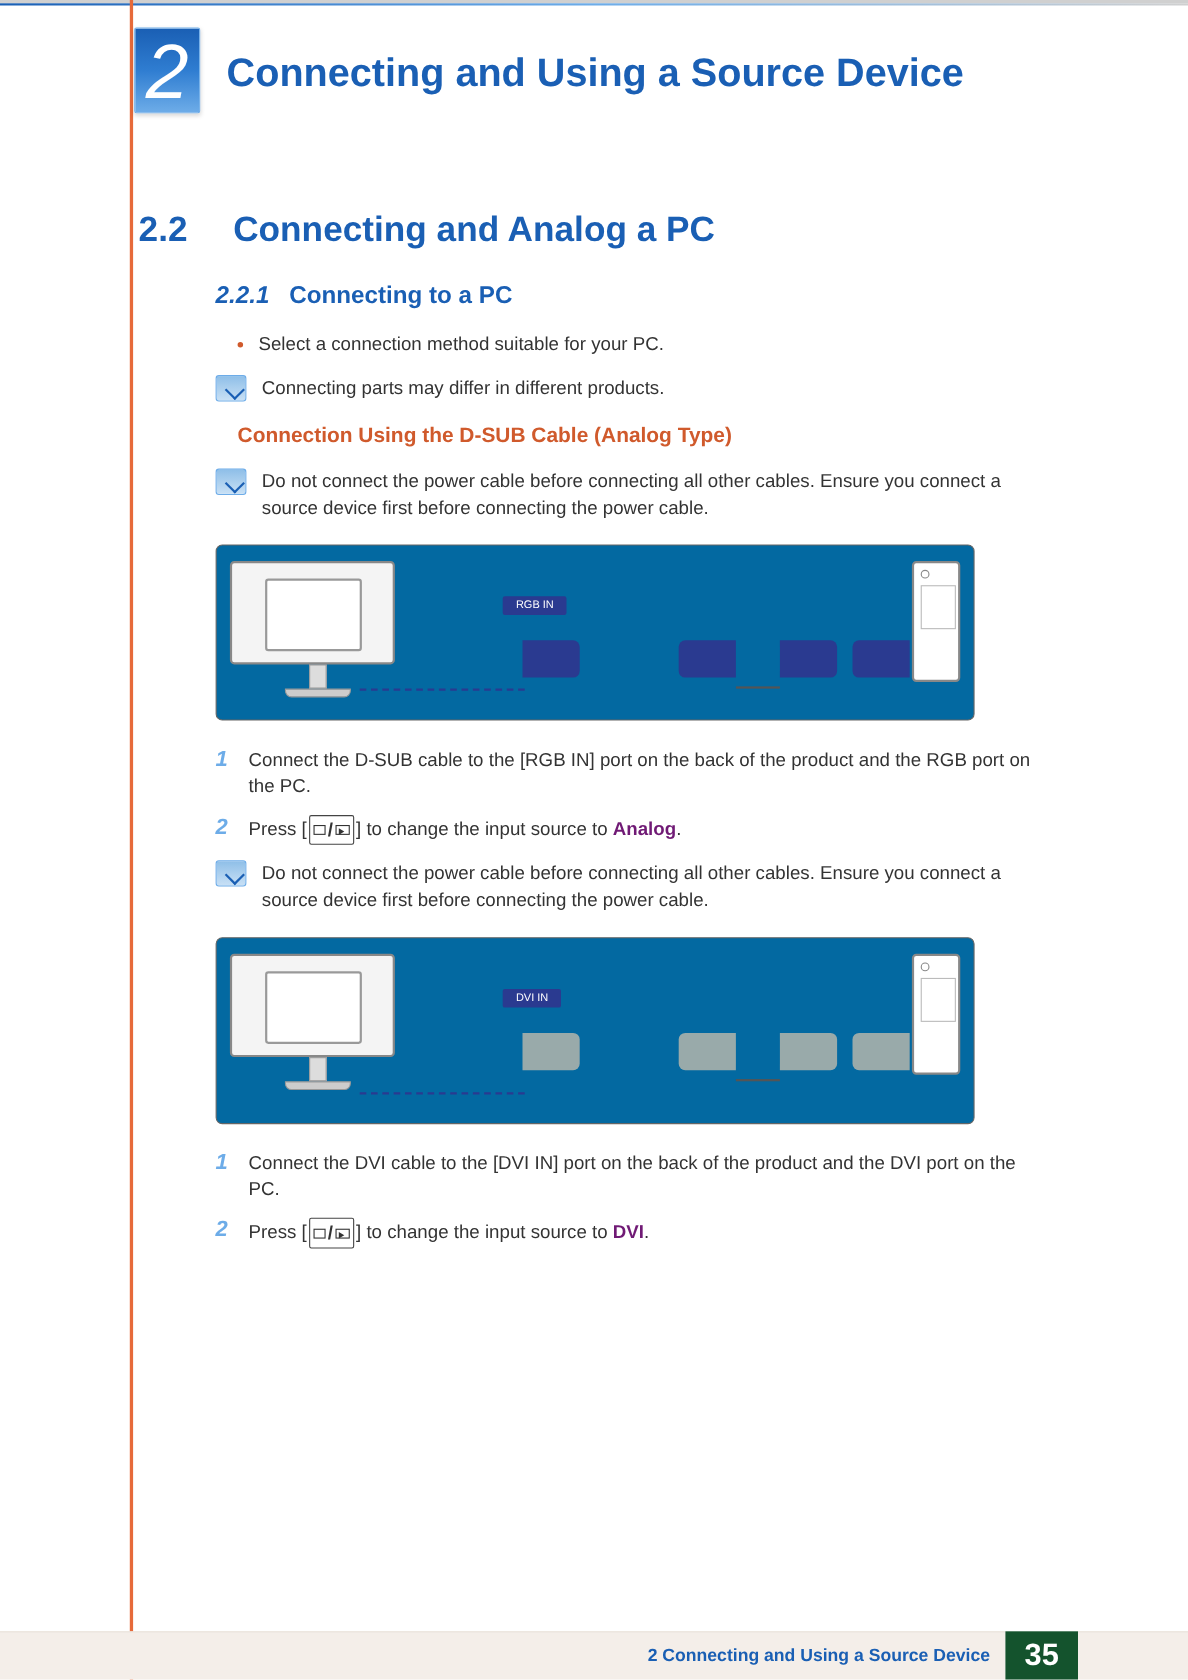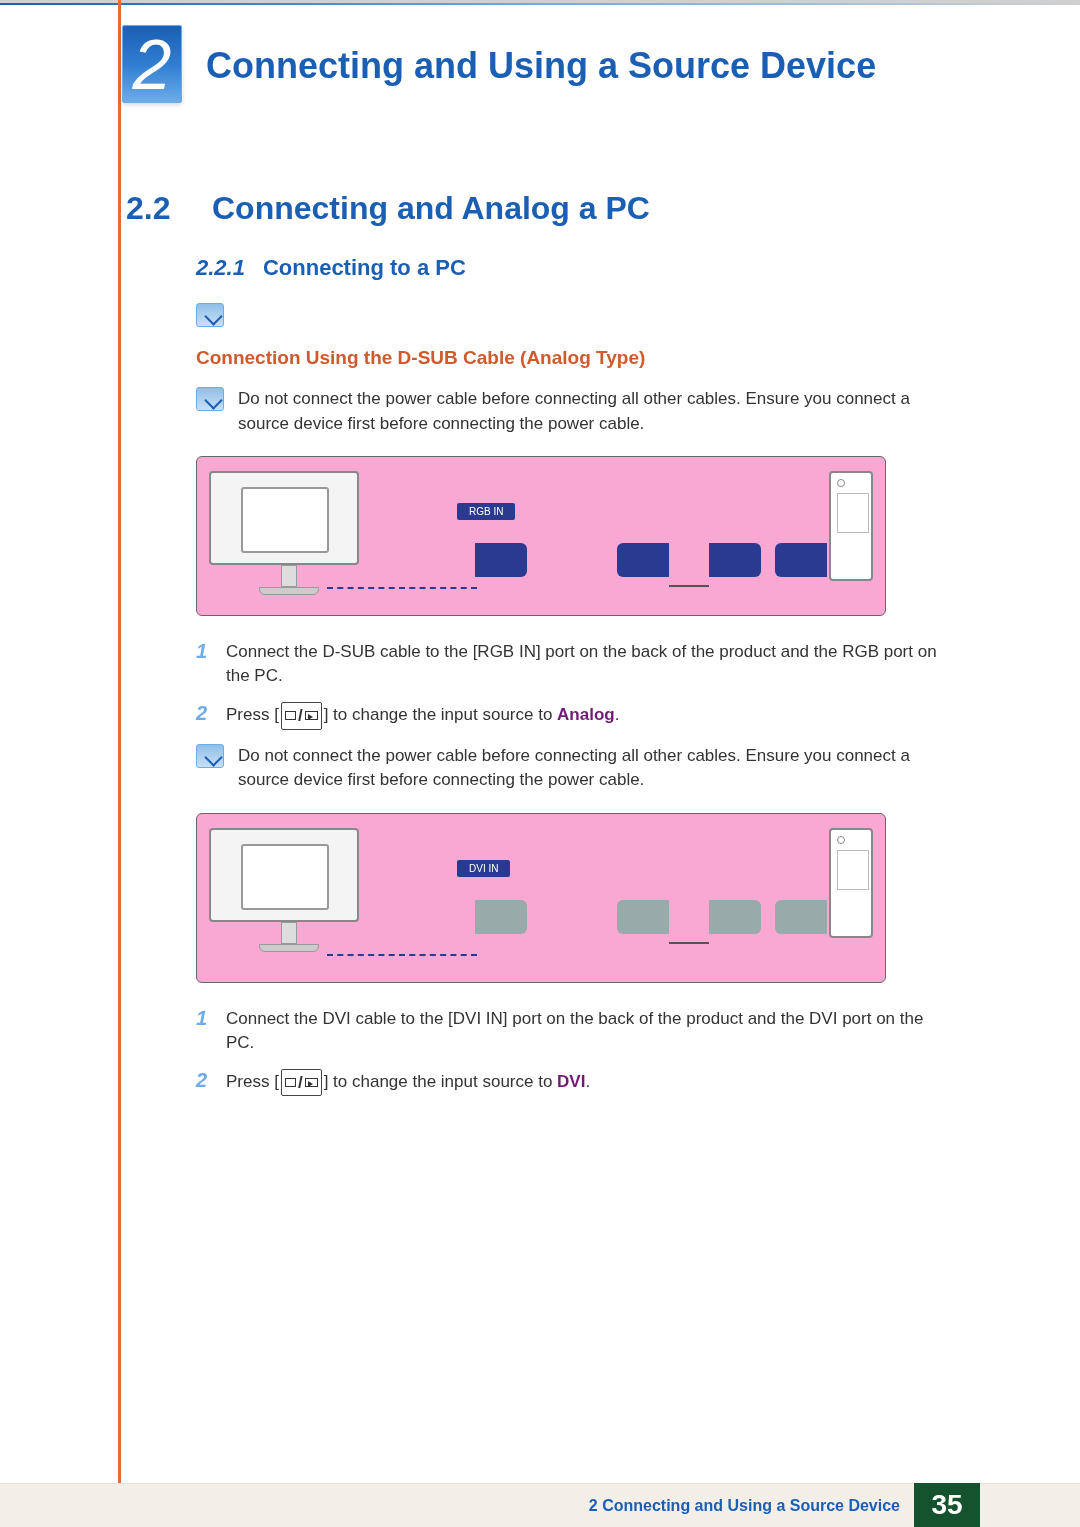--- a/index.html
+++ b/index.html
@@ -71,24 +71,24 @@
 .note-row { display: flex; align-items: flex-start; gap: 14px; margin-left: 70px; margin-bottom: 20px; }
 .note-icon {
   width: 28px; height: 24px; background: linear-gradient(to bottom,#8fbfe8,#c8e0f5);
   border: 1px solid #6dace8; border-radius: 3px; position: relative; flex-shrink: 0;
 }
 .note-icon::after {
   content: ""; position: absolute; right: 3px; bottom: 3px; width: 11px; height: 11px;
   border-left: 2px solid #1a5fb4; border-bottom: 2px solid #1a5fb4; transform: rotate(-45deg);
 }
 .note-text { font-size: 17px; line-height: 1.45; }
-.sub-heading { margin-left: 70px; font-size: 19px; font-weight: bold; color: #d05a2c; margin-bottom: 18px; margin-top: 6px; }
+.sub-heading { margin-left: 90px; font-size: 19px; font-weight: bold; color: #d05a2c; margin-bottom: 18px; margin-top: 6px; }
 .diagram {
   margin-left: 70px; width: 690px; height: 160px; border: 1px solid #666; border-radius: 6px;
-  margin-bottom: 24px; position: relative; background: #f9a8d4;
+  margin-bottom: 24px; position: relative; background: #0369a1;
 }
 .diagram.tall { height: 170px; }
 .monitor {
   position: absolute; left: 12px; top: 14px; width: 160px; height: 120px;
 }
 .mon-frame { width: 150px; height: 94px; border: 2px solid #888; border-radius: 4px; background: #f4f4f4; position: relative; }
 .mon-panel { position: absolute; left: 30px; top: 14px; width: 88px; height: 66px; border: 2px solid #999; border-radius: 3px; background: #fff; }
 .mon-stand { width: 16px; height: 22px; background: #ddd; border: 1px solid #999; margin: 0 auto; }
 .mon-base { width: 60px; height: 8px; background: #ccc; border: 1px solid #999; border-radius: 0 0 6px 6px; margin: 0 auto; }
 .port-label {
@@ -156,23 +156,28 @@
   <div class="section-row">
     <div class="section-num">2.2</div>
     <div class="section-title">Connecting and Analog a PC</div>
   </div>
 
   <div class="subsection-row">
     <div class="subsection-num">2.2.1</div>
     <div class="subsection-title">Connecting to a PC</div>
   </div>
 
+  <div class="bullet-line">
+    <span class="bullet-dot"></span>
+    <span>Select a connection method suitable for your PC.</span>
+  </div>
 
   <div class="note-row">
     <div class="note-icon"></div>
+    <div class="note-text">Connecting parts may differ in different products.</div>
   </div>
 
   <div class="sub-heading">Connection Using the D-SUB Cable (Analog Type)</div>
 
   <div class="note-row">
     <div class="note-icon"></div>
     <div class="note-text">Do not connect the power cable before connecting all other cables. Ensure you connect a source device first before connecting the power cable.</div>
   </div>
 
   <div class="diagram">

